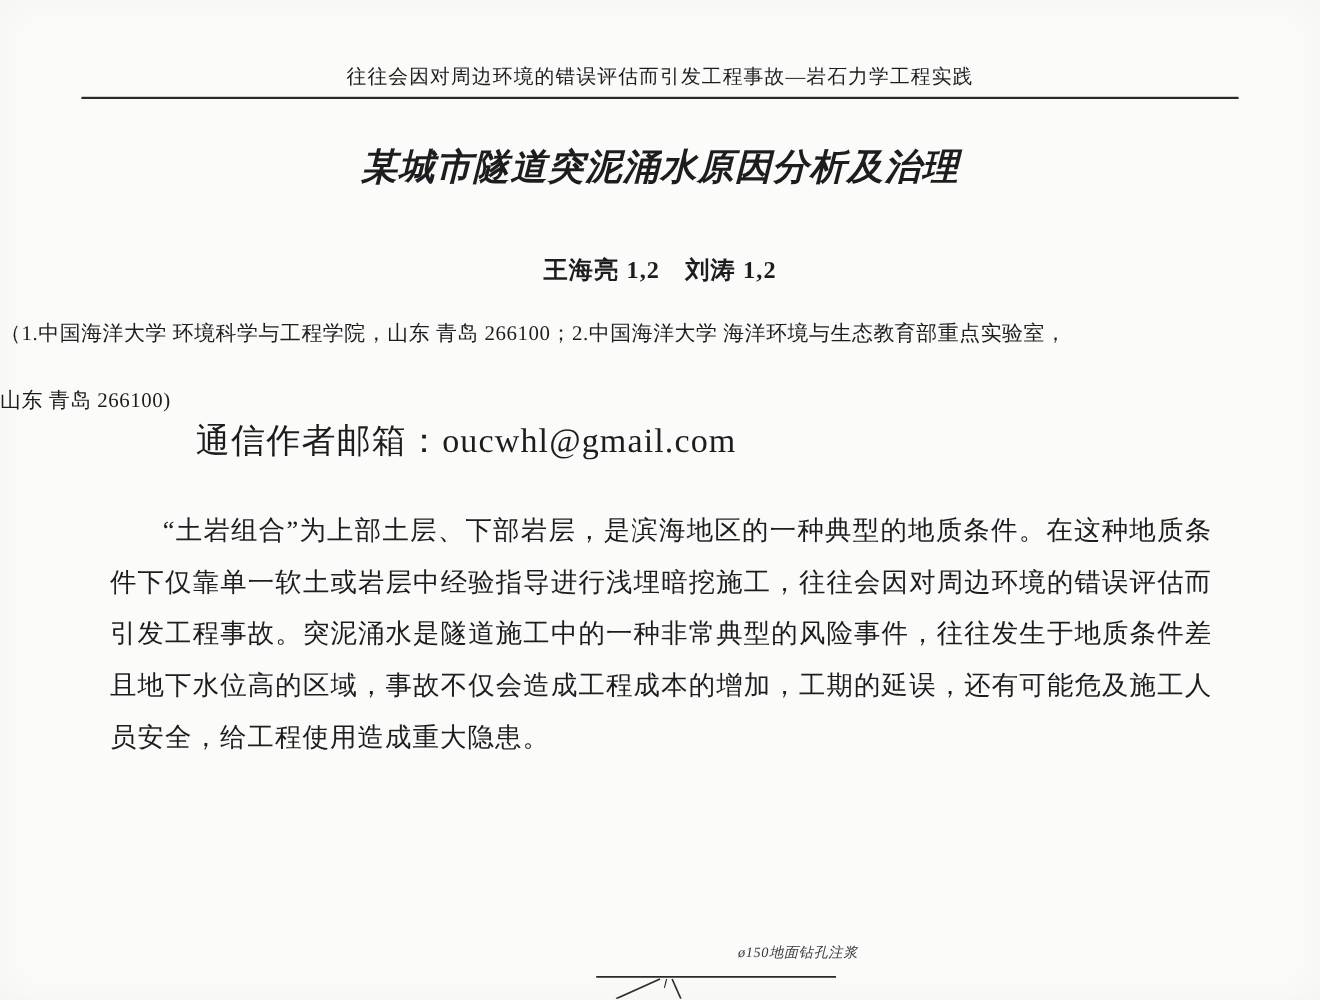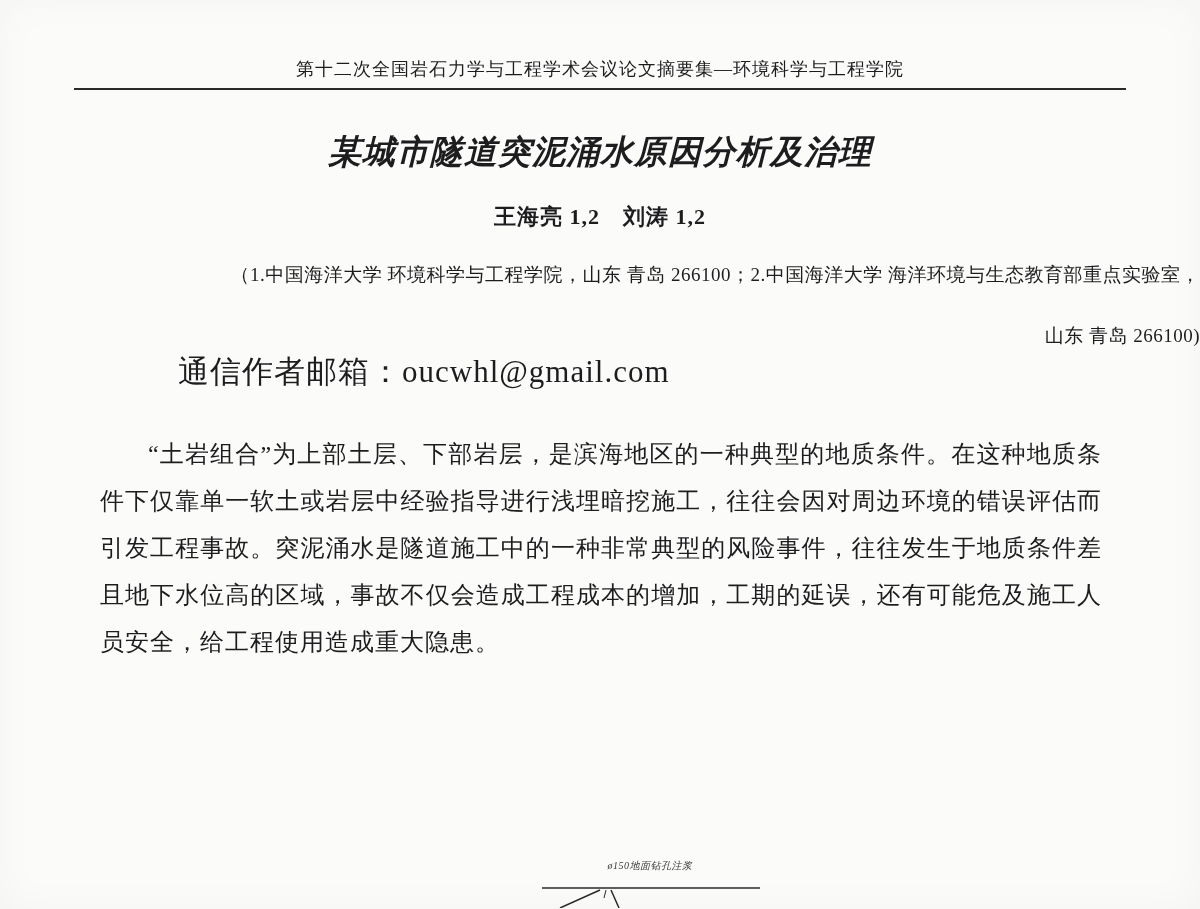--- a/index.html
+++ b/index.html
@@ -35,32 +35,31 @@
     margin: 40px 0 0 0;
     text-align: center;
     font-family: "Liberation Sans", "DejaVu Sans", sans-serif;
     font-weight: bold;
     font-size: 33px;
     line-height: 43px;
     letter-spacing: 1px;
     font-style: italic;
   }
   .authors {
-    margin-top: 29px;
+    margin-top: 58px;
     text-align: center;
     font-weight: bold;
     font-size: 22px;
     line-height: 30px;
     letter-spacing: 1px;
   }
   .affil {
-    text-align: right;
+    text-align: left;
     font-size: 19px;
     letter-spacing: 0.5px;
-    padding-left: 15px;
   }
   .affil-line1 { margin-top: 30px; line-height: 26px; }
   .affil-line2 { margin-top: 35px; line-height: 26px; }
   .email-line {
     margin: 8px 98px 0 102px;
     text-indent: 76px;
     font-size: 31px;
     line-height: 30px;
     letter-spacing: 1px;
   }
@@ -78,37 +77,38 @@
   .figure-fragment {
     position: absolute;
     left: 520px;
     top: 858px;
     width: 260px;
     text-align: center;
   }
   .figure-callout-label {
     display: block;
     font-style: italic;
-    font-size: 10px;
+    font-size: 13px;
     line-height: 15px;
     color: #3a3a3c;
     letter-spacing: 0.5px;
+    text-align: right;
   }
   .figure-sketch {
     display: block;
     margin-top: 1px;
   }
 </style>
 </head>
 <body>
 
 <div class="page">
 
   <div class="running-head">
-    <span>第十二次全国岩石力学与工程学术会议论文摘要集—环境科学与工程学院</span>
+    <span>往往会因对周边环境的错误评估而引发工程事故—岩石力学工程实践</span>
   </div>
 
   <div class="head-rule"></div>
 
   <h1 class="title">某城市隧道突泥涌水原因分析及治理</h1>
 
   <div class="authors">王海亮 1,2　刘涛 1,2</div>
 
   <div class="affil affil-line1">（1.中国海洋大学 环境科学与工程学院，山东 青岛 266100；2.中国海洋大学 海洋环境与生态教育部重点实验室，</div>
 

